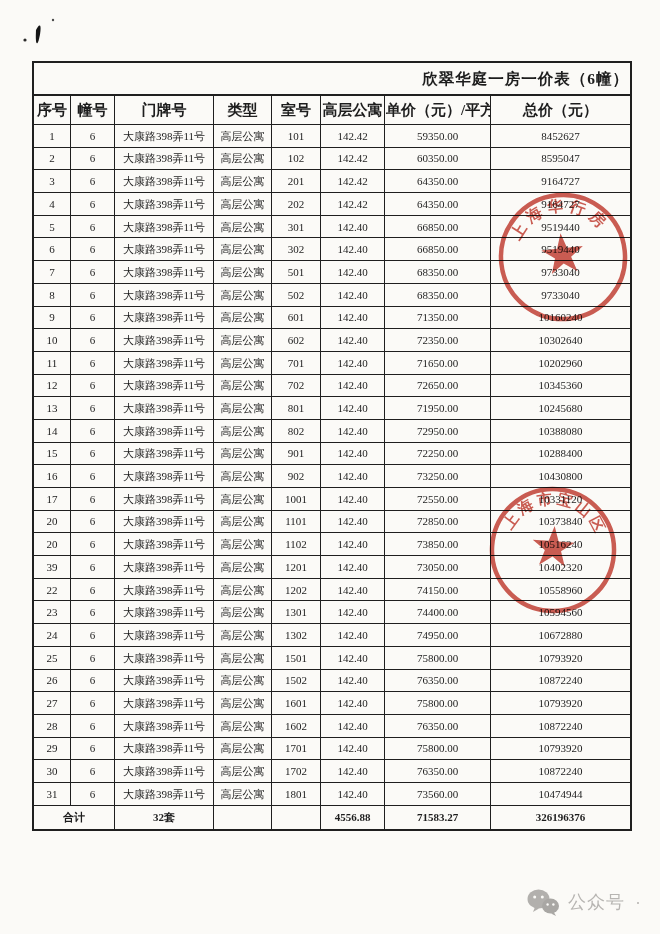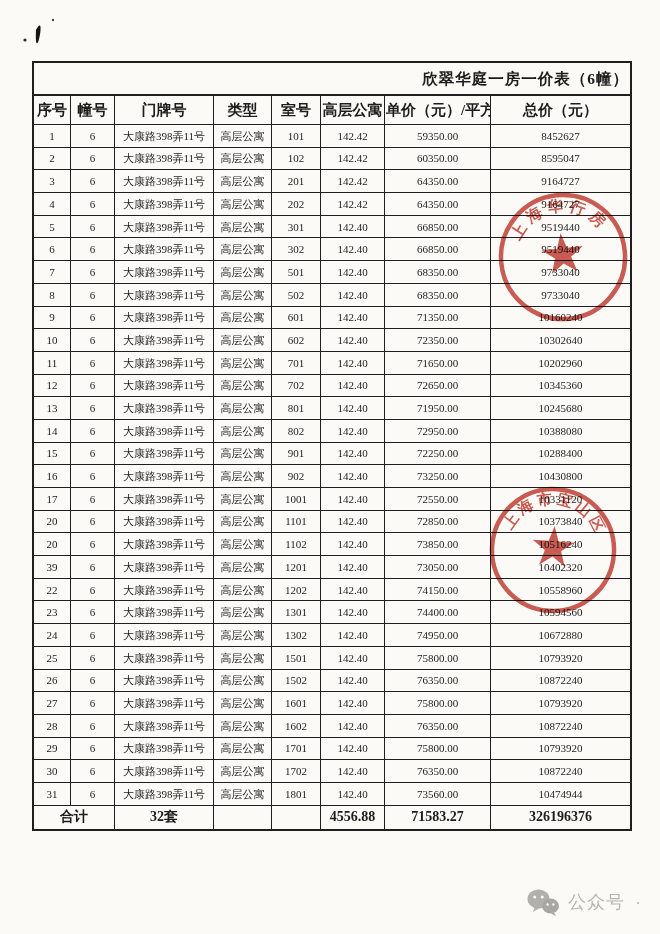--- a/index.html
+++ b/index.html
@@ -41,21 +41,21 @@
     height:28px;
     font-size:15px;
     font-weight:bold;
     margin-top:40px;
   }
   tbody tr{height:22.7px;}
   tbody td{font-weight:500;}
   tr.t-total td{
     height:23px;
     font-weight:bold;
-    font-size:14px;
+    font-size:11px;
   }
   table.price-table{outline:0.6px solid #1f1f1f;}
 
   
   .stamp{
     position:absolute;
     mix-blend-mode:multiply;
     opacity:0.82;
     pointer-events:none;
   }

